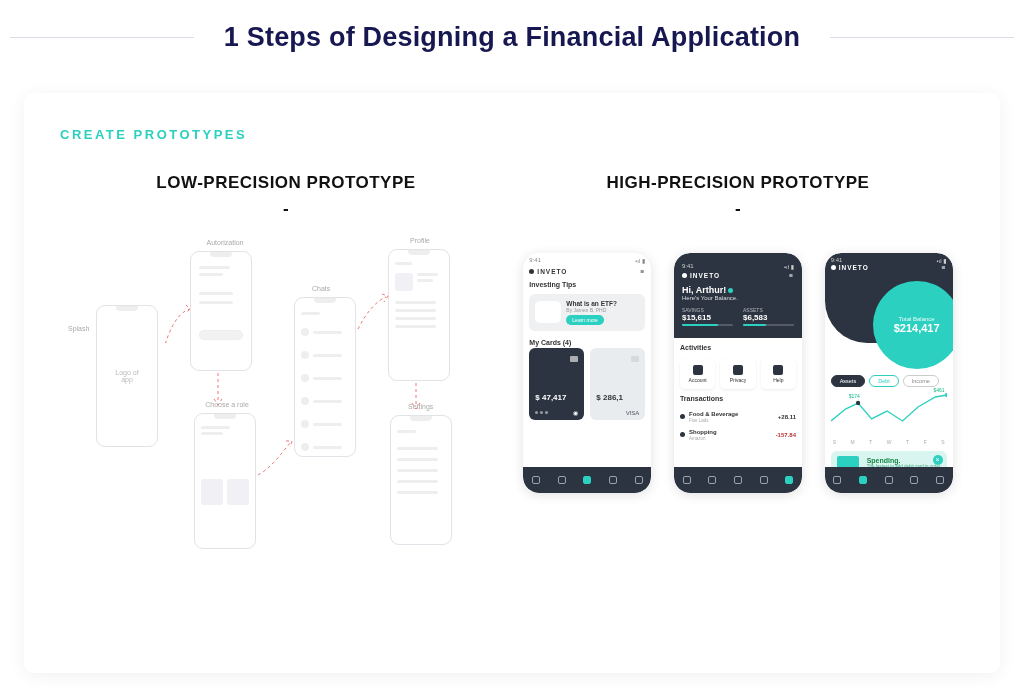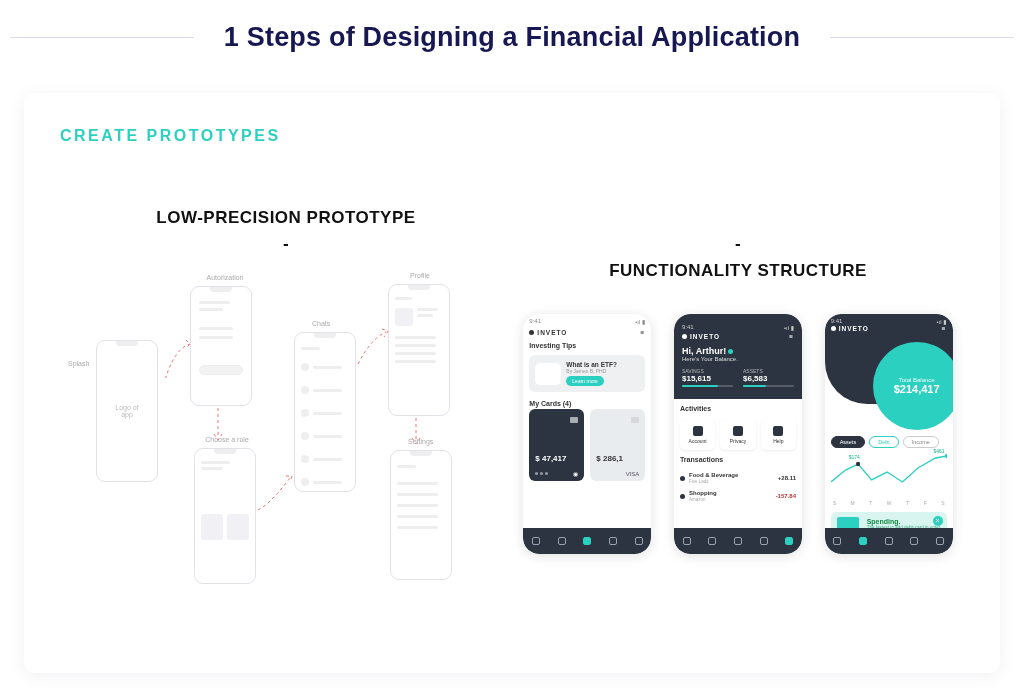--- a/index.html
+++ b/index.html
@@ -36,28 +36,28 @@
     margin: 40px 24px 0;
     background: #fff;
     border-radius: 10px;
     box-shadow: 0 3px 18px rgba(20,20,60,.06);
     padding: 34px 36px 28px;
     height: 580px;
     position: relative;
   }
   .subtitle {
     color: #2cd0c0;
-    font-size: 16px;
+    font-size: 13px;
     font-weight: 700;
     letter-spacing: 2.5px;
   }
 
   .columns {
     display: flex;
-    margin-top: 60px;
+    margin-top: 28px;
   }
   .col {
     flex: 1;
   }
   .col-title {
     text-align: center;
     font-size: 17px;
     font-weight: 700;
     letter-spacing: .5px;
     line-height: 1.55;
@@ -325,23 +325,22 @@
         <svg class="arrow" style="left:350px; top:138px; width:16px; height:32px;">
             <path d="M6 2 L6 26"></path>
             <path d="M2 22 L6 28 L10 22"></path>
           </svg>
 
       </div>
     </div>
 
     <div class="col">
       <div class="col-title">
-        <br>
+        <span>HIGH-PRECISION PROTOTYPE</span><br>
         <span>-</span><br>
-        <span>FUNCTIONALITY STRUCTURE</span>
       </div>
 
       <div class="hifi">
 
         <div class="ph">
           <div class="status">
               <span>9:41</span>
               <span>•ıl ▮</span>
             </div>
           <div class="brand">

